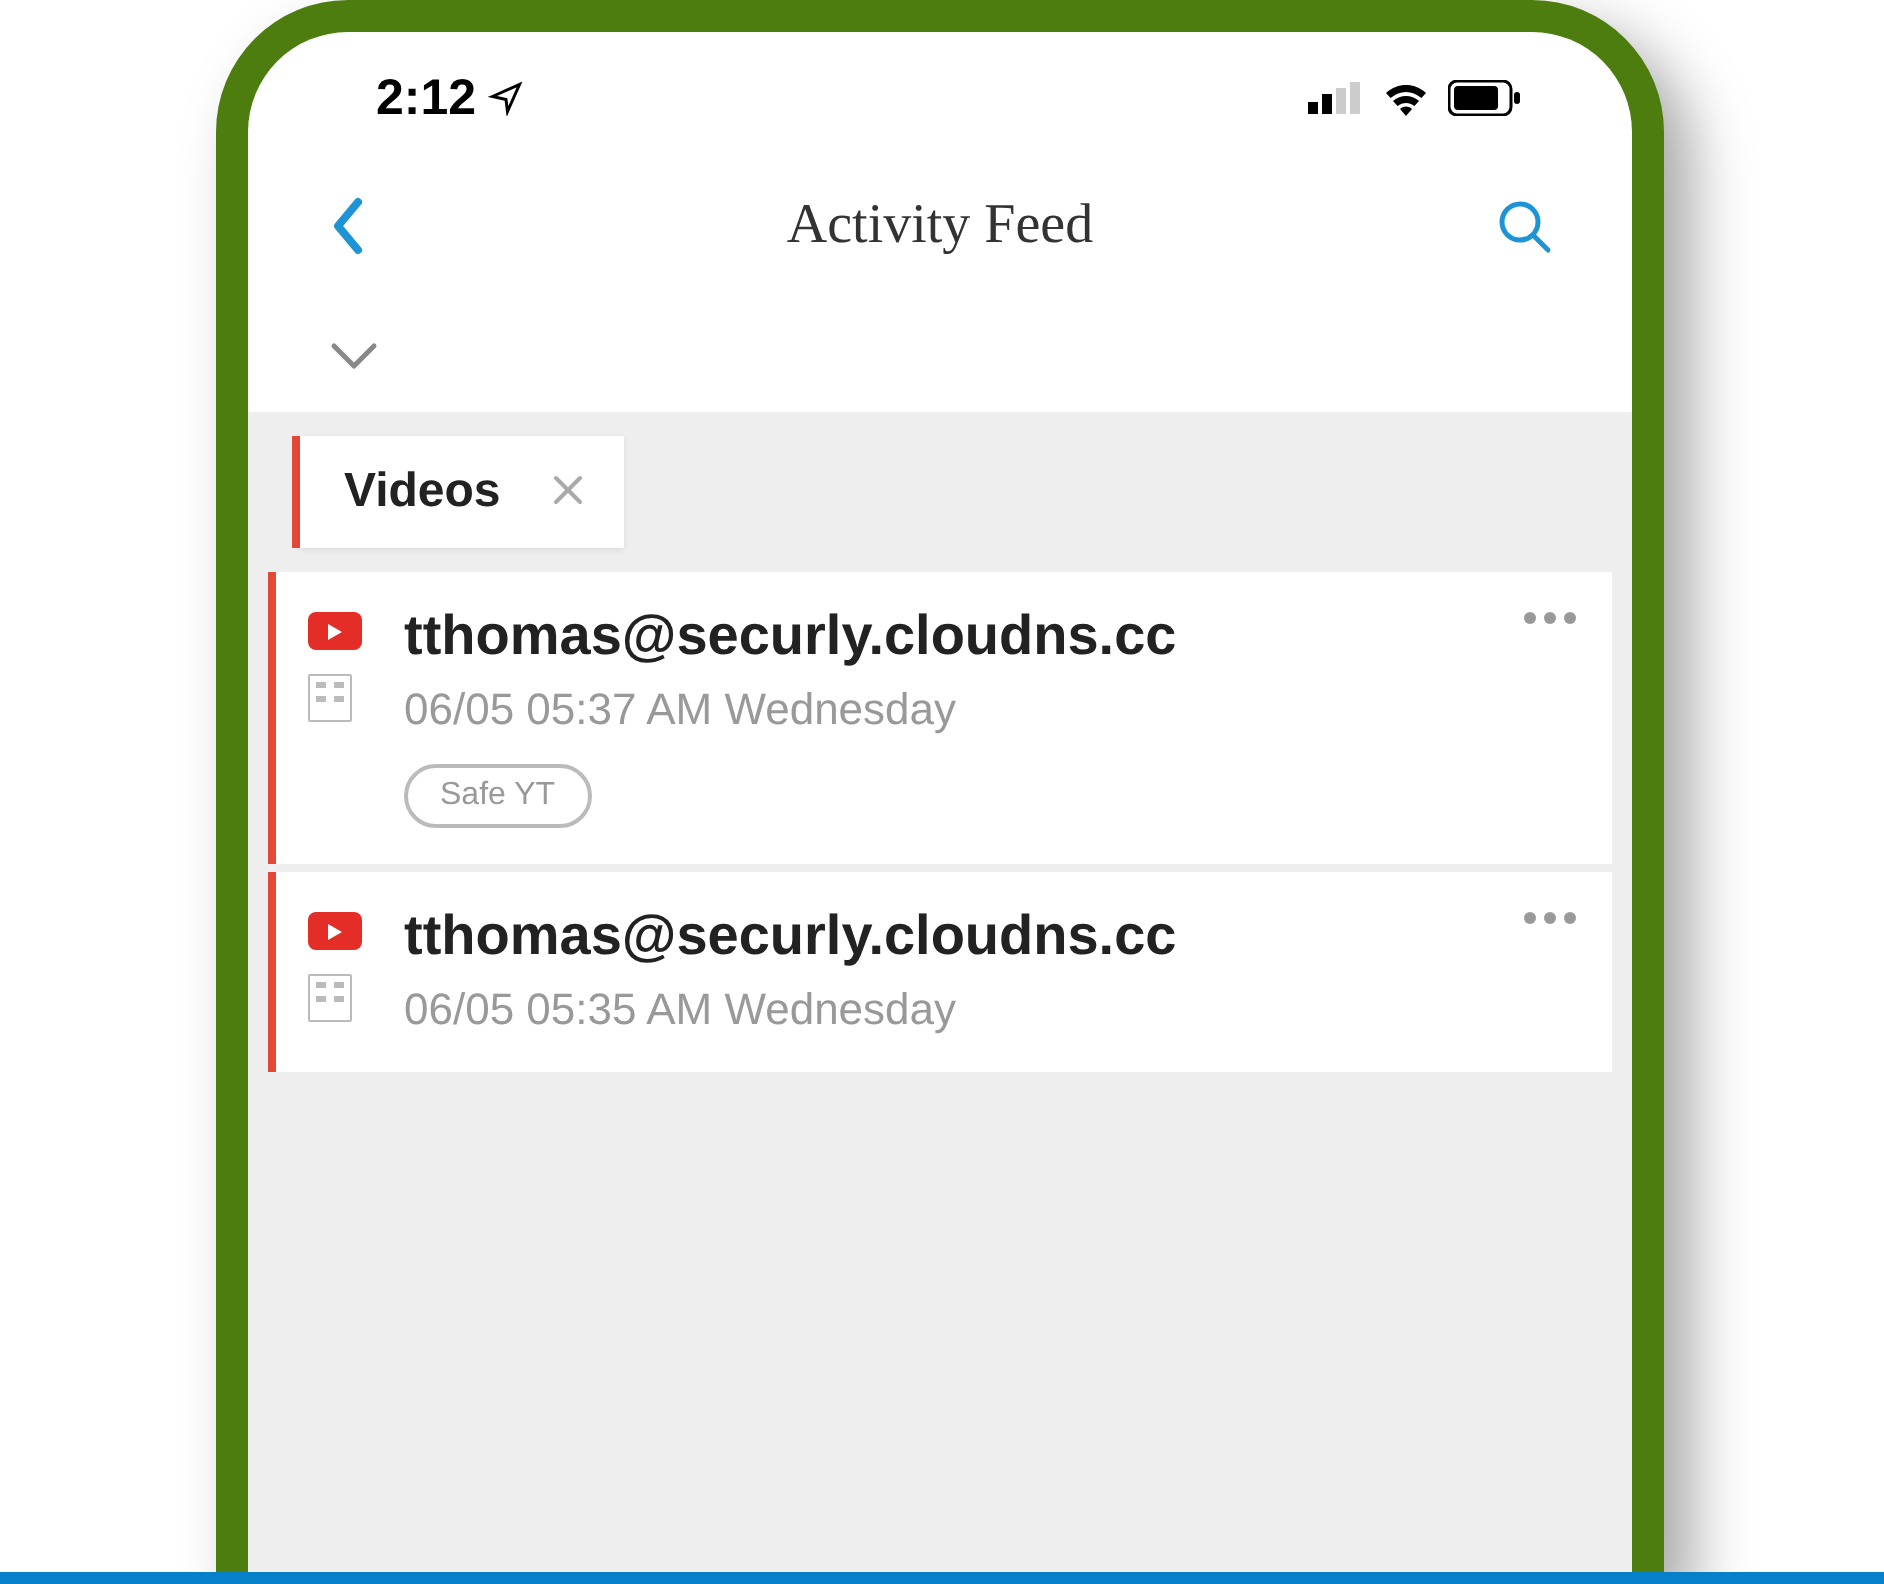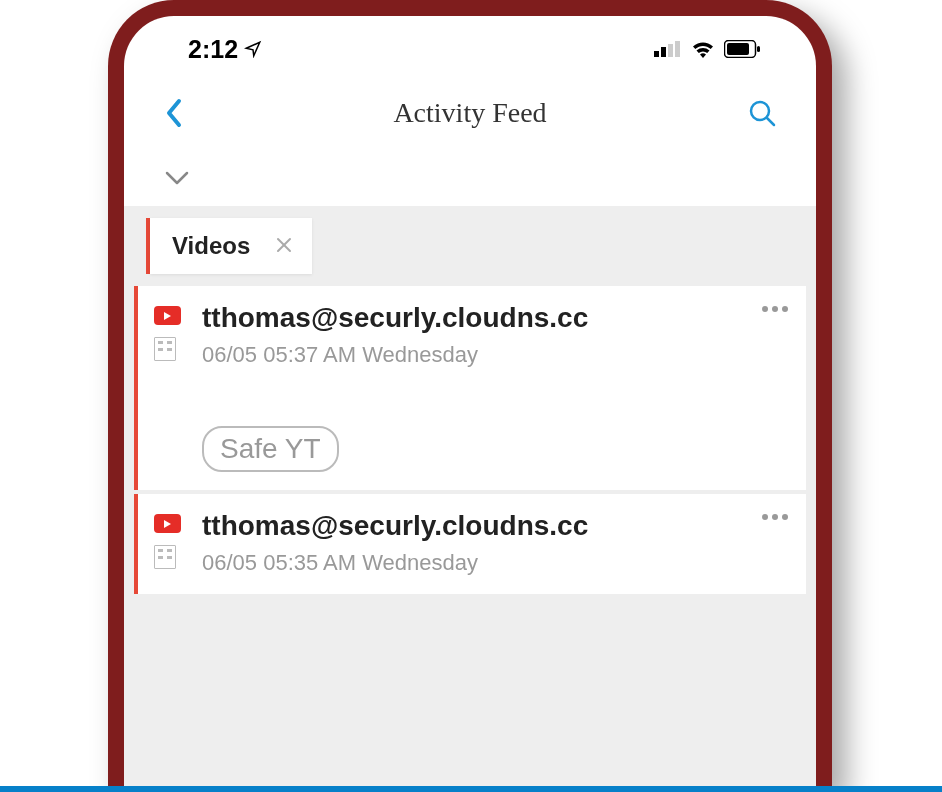--- a/index.html
+++ b/index.html
@@ -9,21 +9,21 @@
       width: 942px;
       height: 792px;
       position: relative;
     }
     .phone-frame {
       position: absolute;
       left: 108px;
       top: 0;
       width: 724px;
       height: 792px;
-      background: #7f1d1d;
+      background: #4d7c0f;
       border-radius: 66px 66px 0 0;
       box-shadow: 14px 14px 30px rgba(0,0,0,0.35);
     }
     .phone-screen {
       position: absolute;
       left: 16px;
       top: 16px;
       right: 16px;
       bottom: 0;
       background: #fff;
@@ -144,22 +144,21 @@
     .feed-title { color: #2f77d1; font-size: 24px; font-weight: 600; line-height: 1.3; }
     .feed-email { color: #222; font-size: 28px; font-weight: 600; }
     .feed-time { color: #999; font-size: 22px; margin-top: 2px; }
     .feed-tags { margin-top: 8px; }
     .tag {
       display: inline-block;
       border: 2px solid #bbb;
       border-radius: 20px;
       padding: 5px 16px;
       color: #999;
-      font-size: 28px;
-      margin-top: 44px;
+      font-size: 16px;
     }
     .more-btn {
       position: absolute;
       right: 18px;
       top: 20px;
       color: #888;
       display: flex;
       gap: 4px;
     }
     .more-btn span {

